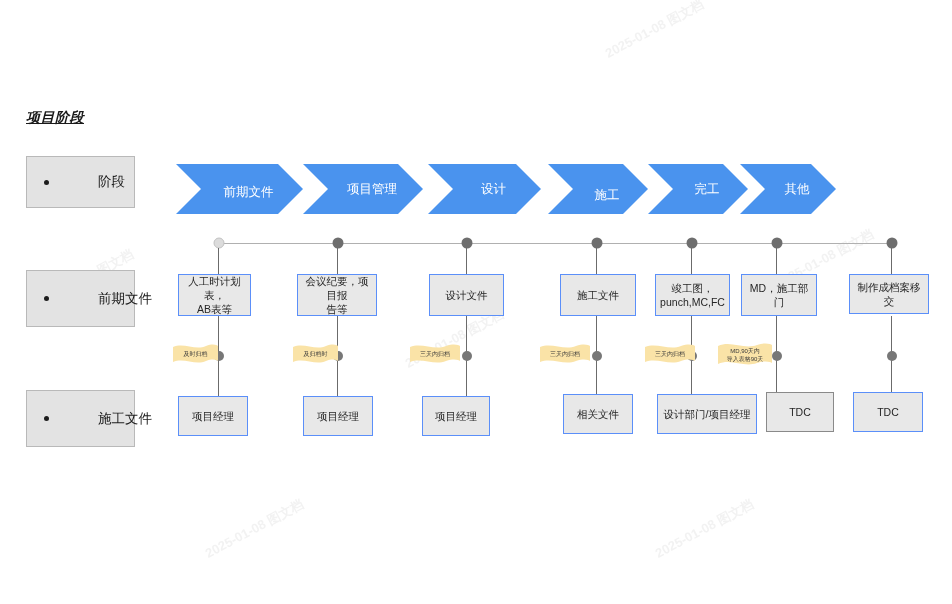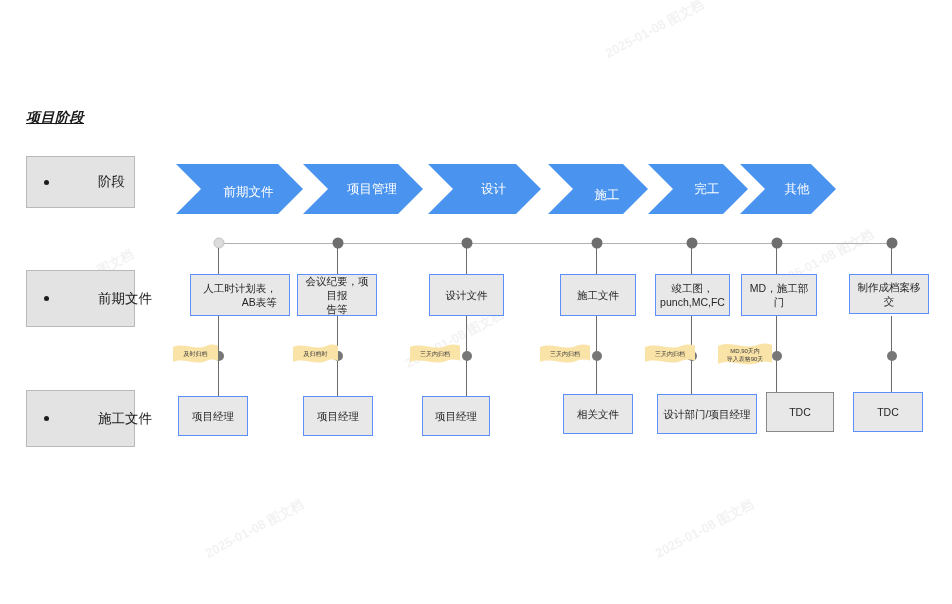--- a/index.html
+++ b/index.html
@@ -257,21 +257,21 @@
   <div class="timeline-dot" style="left:892px; top:243px;"></div>
 
   <div class="connector" style="left:218px; top:248px; height:26px;"></div>
   <div class="connector" style="left:337px; top:248px; height:26px;"></div>
   <div class="connector" style="left:466px; top:248px; height:26px;"></div>
   <div class="connector" style="left:596px; top:248px; height:26px;"></div>
   <div class="connector" style="left:691px; top:248px; height:26px;"></div>
   <div class="connector" style="left:776px; top:248px; height:26px;"></div>
   <div class="connector" style="left:891px; top:248px; height:26px;"></div>
 
-  <div class="node-box" style="left:190px; top:274px; width:100px; height:42px;text-align:right;">
+  <div class="node-box" style="left:178px; top:274px; width:73px; height:42px;">
     <span class="node-text">人工时计划表，
 AB表等</span>
   </div>
   <div class="node-box" style="left:297px; top:274px; width:80px; height:42px;">
     <span class="node-text">会议纪要，项目报
 告等</span>
   </div>
   <div class="node-box" style="left:429px; top:274px; width:75px; height:42px;">
     <span class="node-text">设计文件</span>
   </div>

